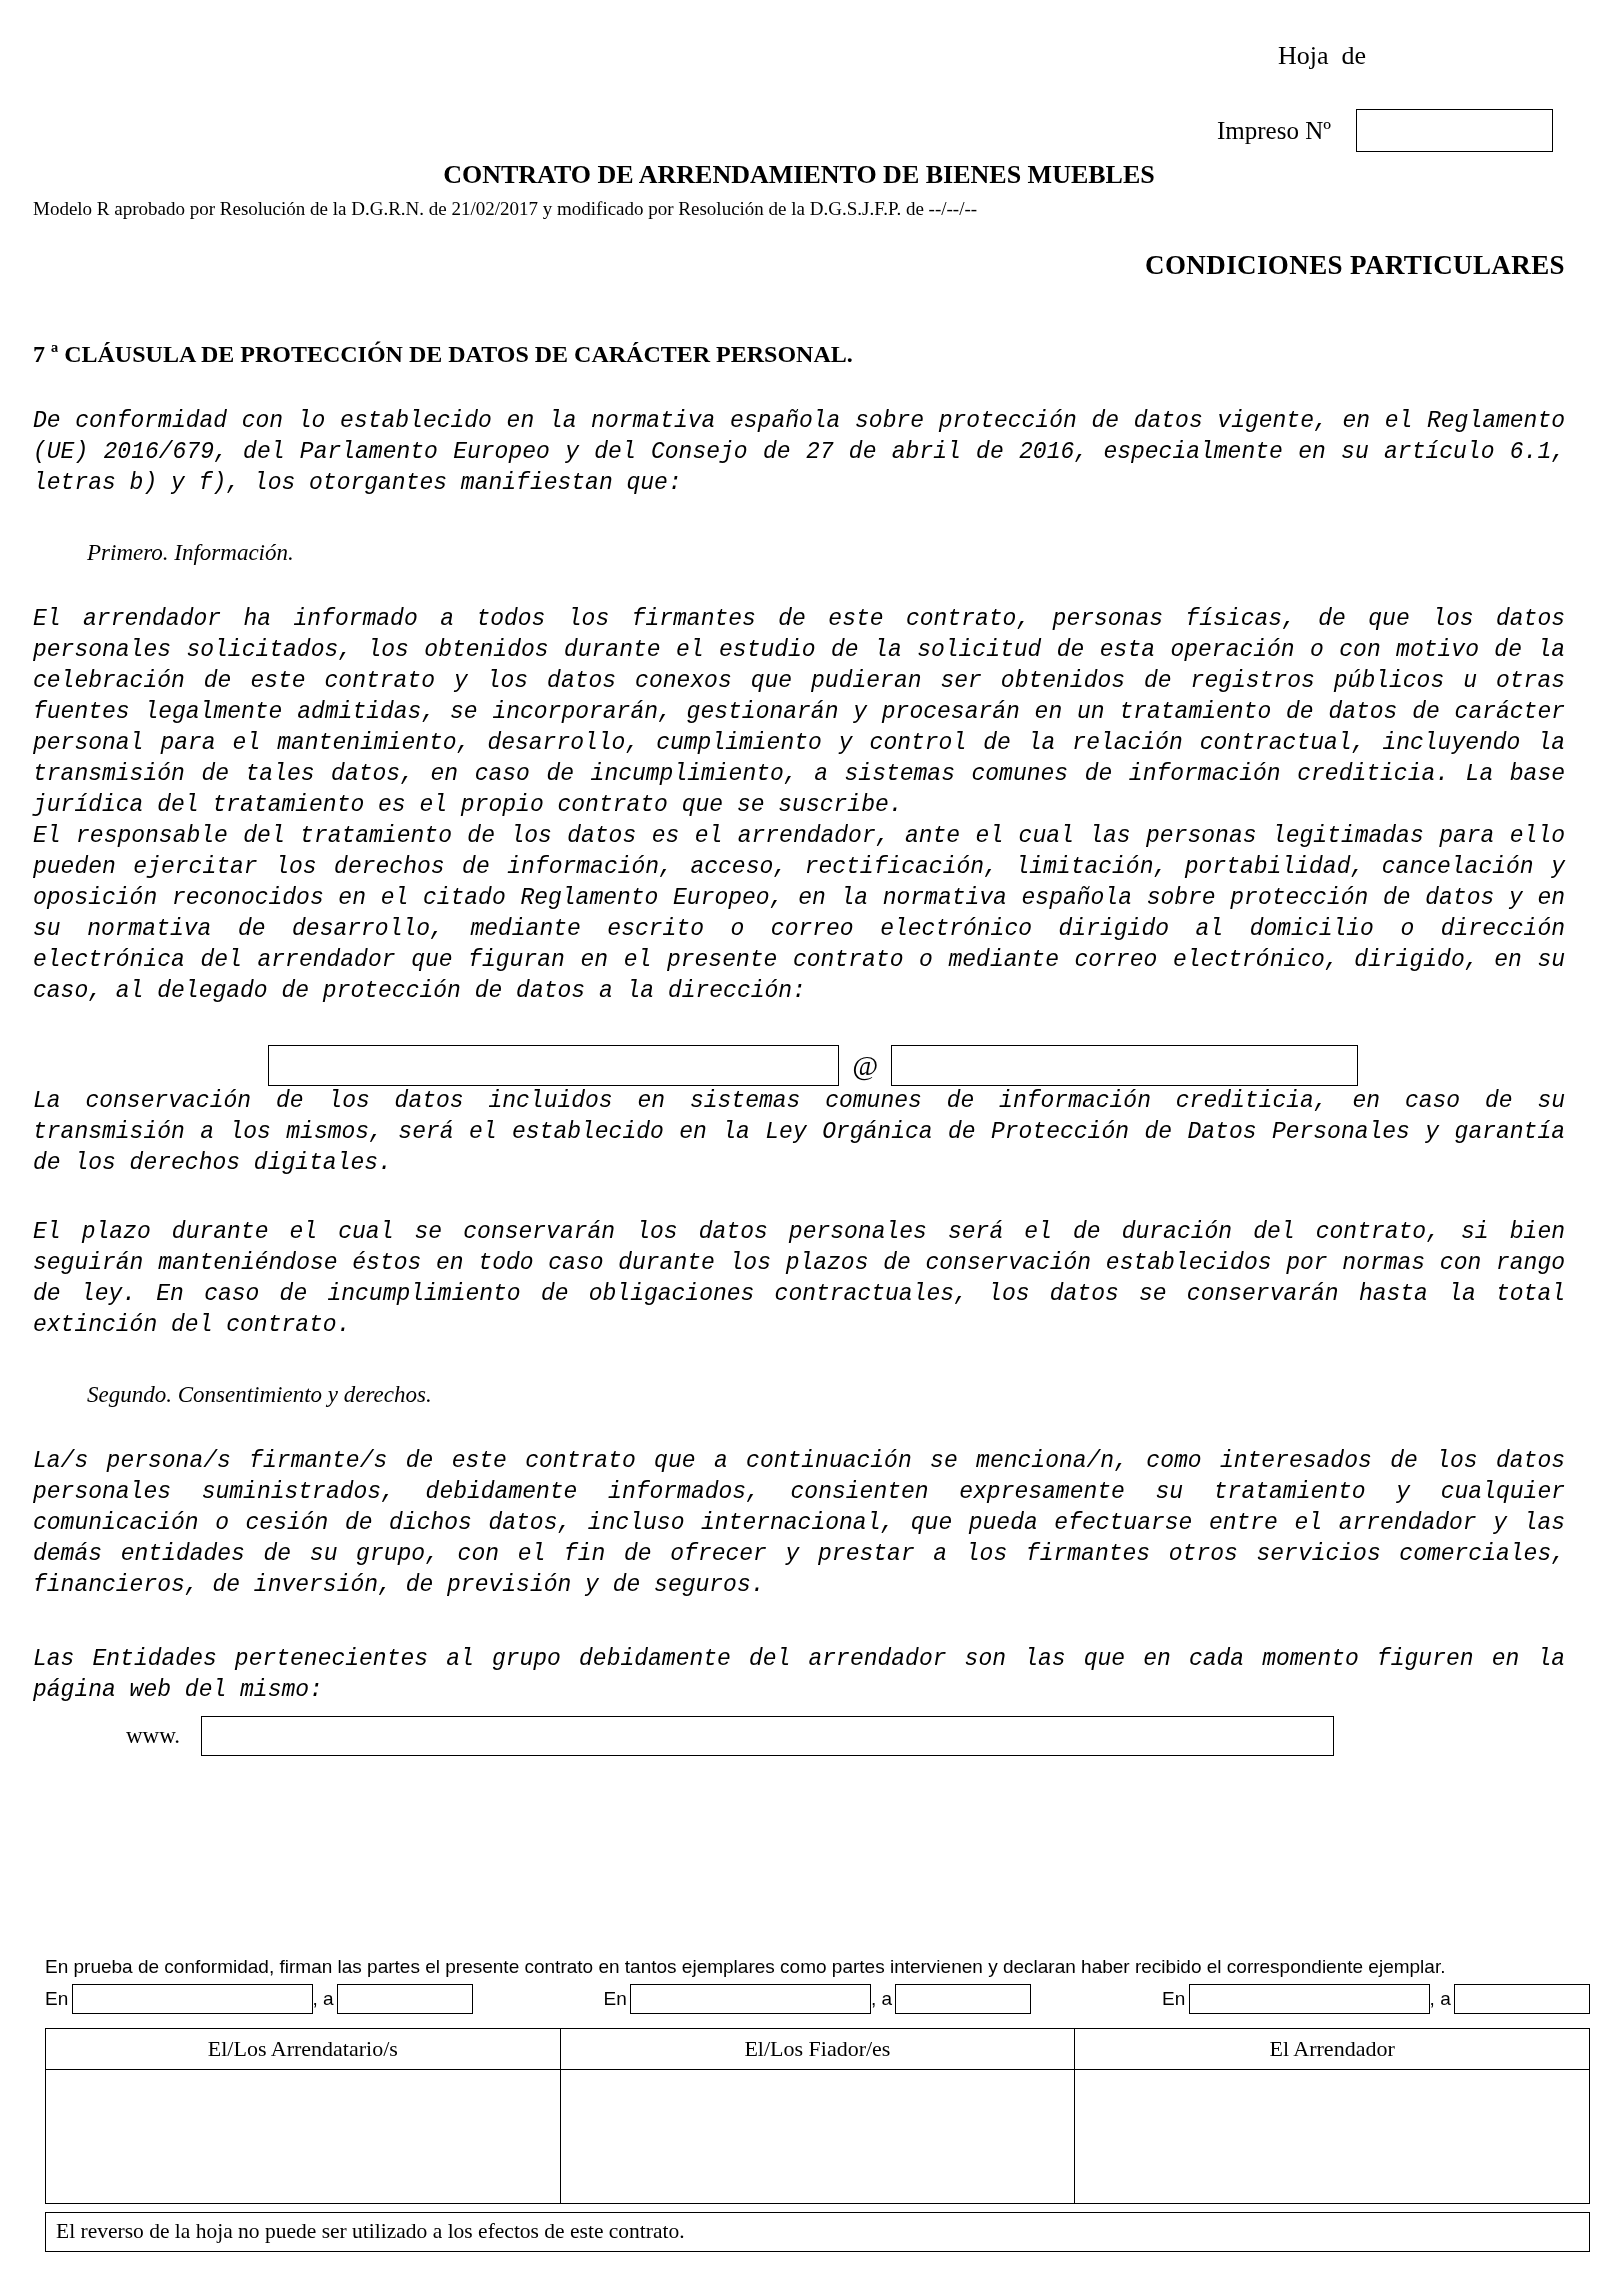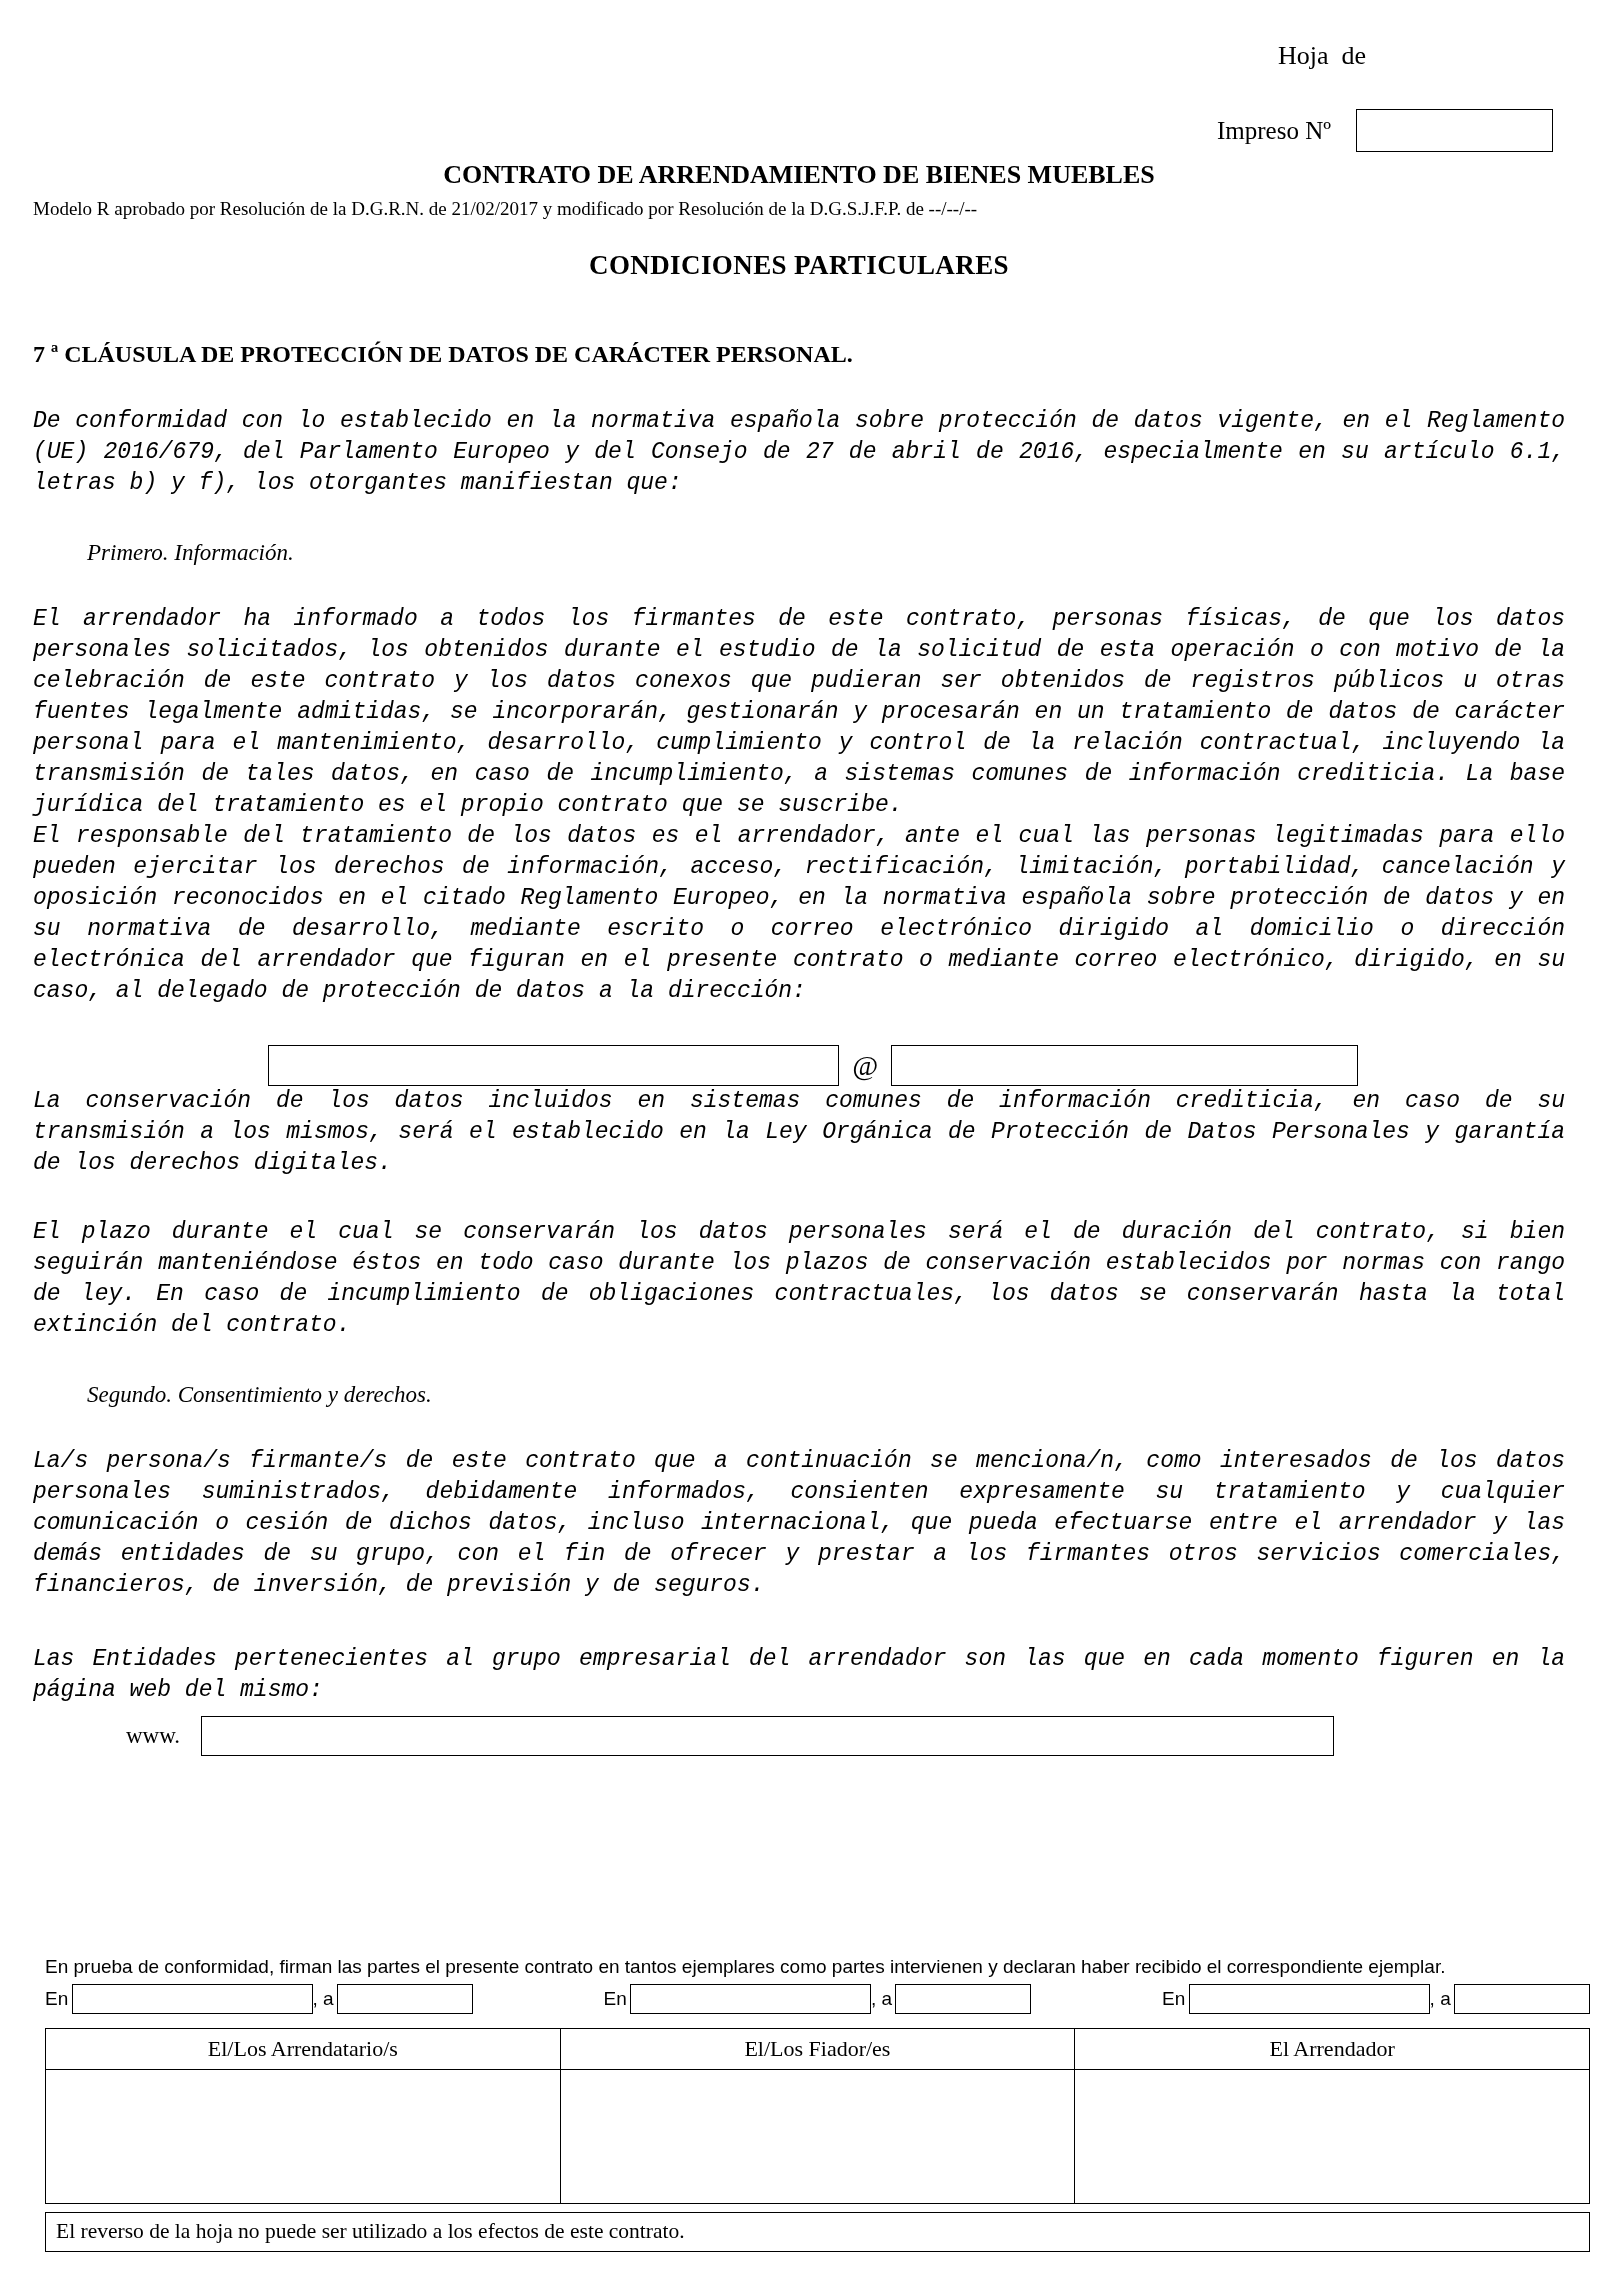--- a/index.html
+++ b/index.html
@@ -27,21 +27,21 @@
   }
   .box-input {
     border: 1.7px solid #000; background: #fff; height: 43px;
     font-family: "Liberation Serif", serif; font-size: 21.5px; padding: 0 6.6px;
   }
   .impreso-row .box-input { width: 197px; }
 
   
   .doc-title { margin-top: 160px; text-align: center; font-size: 26px; font-weight: bold; }
   .doc-subtitle { margin-top: 8.3px; text-align: left; font-size: 19px; }
-  .section-title { margin-top: 30px; text-align: center; font-size: 27px; font-weight: bold; letter-spacing: 0.4px; }
+  .section-title { margin-top: 30px; text-align: right; font-size: 27px; font-weight: bold; letter-spacing: 0.4px; }
 
   
   .clause-heading { margin-top: 60px; font-size: 24px; font-weight: bold; }
   .para {
     font-style: italic; font-size: 23px; line-height: 31px;
     text-align: justify;
     font-family: Liberation Mono, monospace;
   }
   .mt { margin-top: 38px; }
   .sub-heading {
@@ -135,21 +135,21 @@
       <input class="box-input domain" style="">
     </div>
 
     <p class="para">La conservación de los datos incluidos en sistemas comunes de información crediticia, en caso de su transmisión a los mismos, será el establecido en la Ley Orgánica de Protección de Datos Personales y garantía de los derechos digitales.</p>
     <p class="para mt">El plazo durante el cual se conservarán los datos personales será el de duración del contrato, si bien seguirán manteniéndose éstos en todo caso durante los plazos de conservación establecidos por normas con rango de ley. En caso de incumplimiento de obligaciones contractuales, los datos se conservarán hasta la total extinción del contrato.</p>
 
     <div class="sub-heading">Segundo. Consentimiento y derechos.</div>
 
     <p class="para mt">La/s persona/s firmante/s de este contrato que a continuación se menciona/n, como interesados de los datos personales suministrados, debidamente informados, consienten expresamente su tratamiento y cualquier comunicación o cesión de dichos datos, incluso internacional, que pueda efectuarse entre el arrendador y las demás entidades de su grupo, con el fin de ofrecer y prestar a los firmantes otros servicios comerciales, financieros, de inversión, de previsión y de seguros.</p>
 
-    <p class="para" style="margin-top:43px;">Las Entidades pertenecientes al grupo empresarial del arrendador son las que en cada momento figuren en la página web del mismo:</p>
+    <p class="para" style="margin-top:43px;">Las Entidades pertenecientes al grupo debidamente del arrendador son las que en cada momento figuren en la página web del mismo:</p>
 
     <div class="www-row">
       <span>www.</span>
       <input class="box-input" style="">
     </div>
   </div>
 
   <div class="signing-block">
     <div class="conformity">En prueba de conformidad, firman las partes el presente contrato en tantos ejemplares como partes intervienen y declaran haber recibido el correspondiente ejemplar.</div>
 

